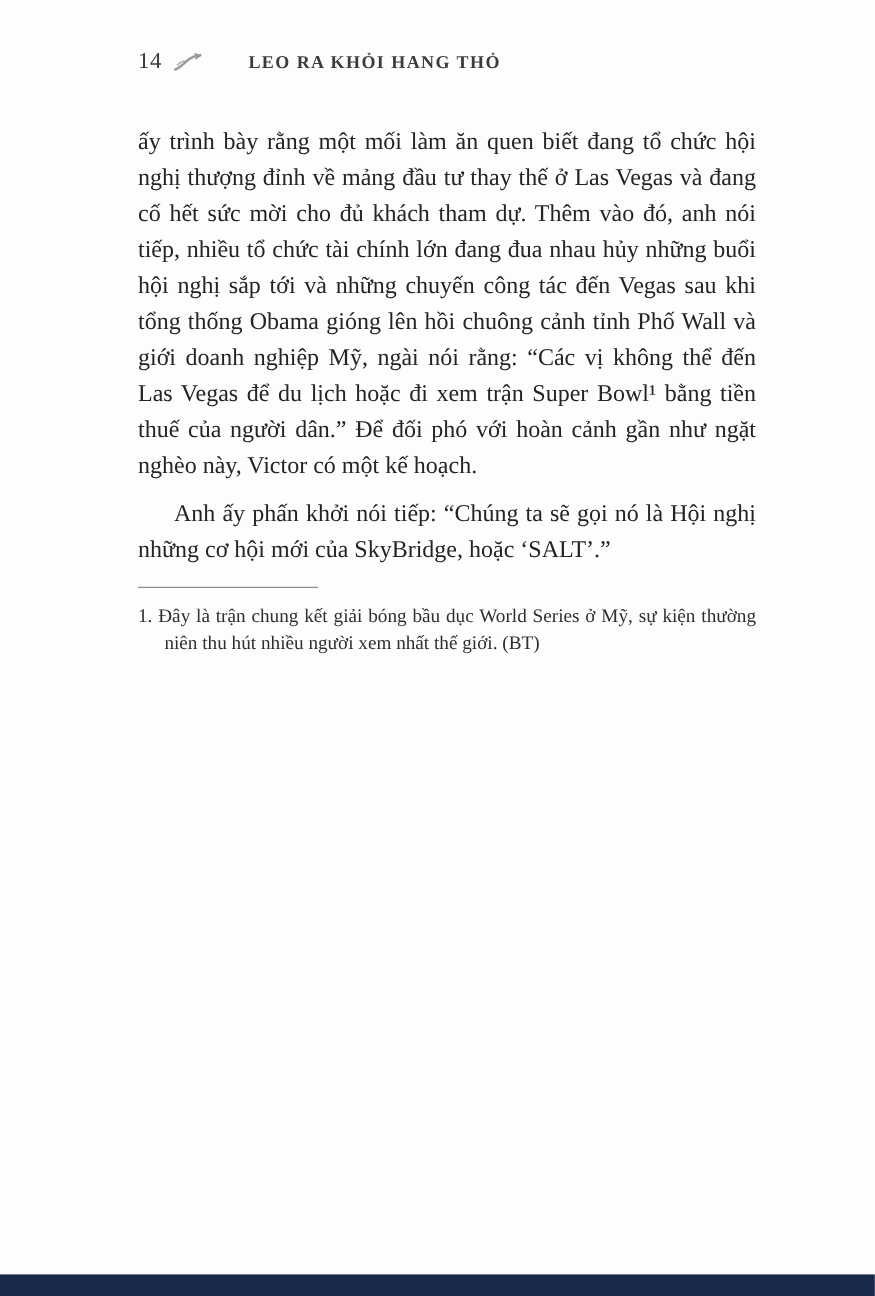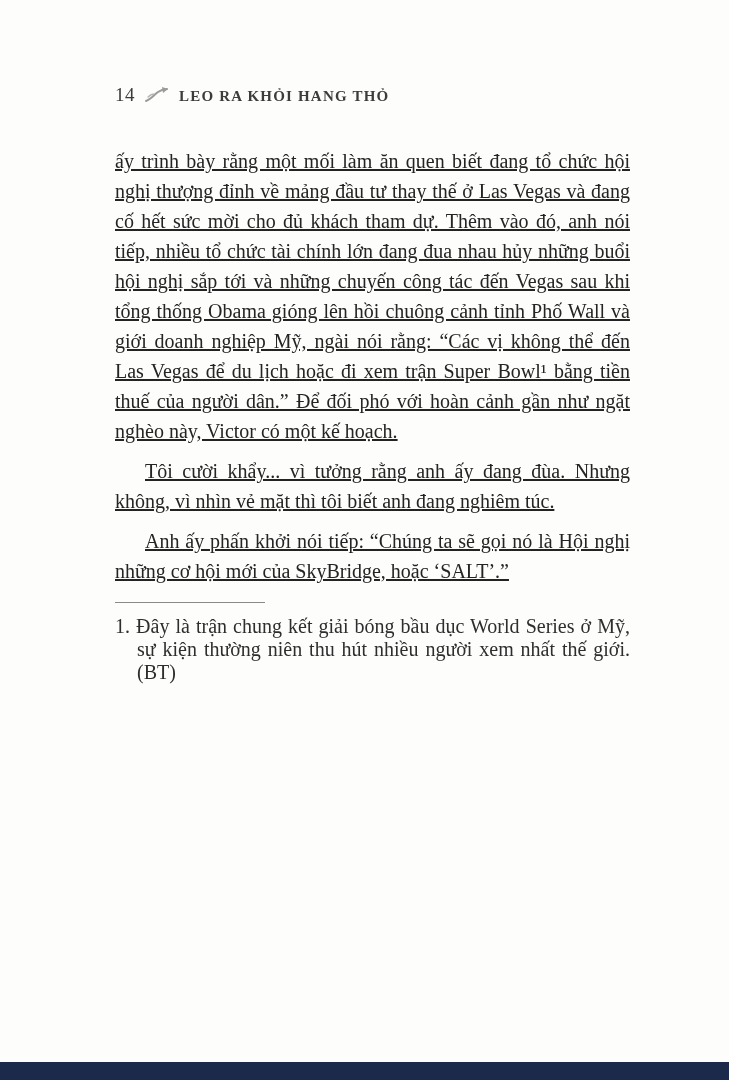--- a/index.html
+++ b/index.html
@@ -7,21 +7,21 @@
   body {
     background: #fdfdfc;
     font-family: "Liberation Serif", "DejaVu Serif", serif;
     color: #232323;
     position: relative;
     overflow: hidden;
   }
   .page {
     position: absolute;
     inset: 0;
-    padding: 84px 99px 0 115px;
+    padding: 41px 99px 0 115px;
   }
   
   .running-header {
     display: flex;
     align-items: center;
     gap: 9px;
     margin-bottom: 40px;
   }
   .page-number {
     font-size: 19px;
@@ -35,42 +35,43 @@
     flex: 0 0 auto;
   }
   .header-title {
     font-family: "Liberation Serif", serif;
     font-size: 15px;
     font-weight: 600;
     letter-spacing: 1.2px;
     color: #3c3c3c;
     text-transform: uppercase;
     padding-top: 2px;
+    margin-left: 28px;
   }
   
-  .body-text { width: 515px; text-decoration: underline; }
+  .body-text { width: 515px; }
   .para {
     font-size: 20px;
     line-height: 30px;
     text-align: justify;
     text-indent: 30px;
     margin-bottom: 10px;
     color: #242424;
   }
   .para.no-indent { text-indent: 0; }
   
   .footnotes { margin-top: 16px; }
   .footnote-rule {
     width: 150px;
     height: 0;
     border-top: 1.2px solid #8a8a8a;
     margin-bottom: 12px;
   }
   .footnote {
-    font-size: 20px;
+    font-size: 16px;
     line-height: 23px;
     color: #2e2e2e;
     text-align: justify;
     width: 515px;
   }
   .footnote.numbered {
     padding-left: 22px;
     text-indent: -22px;
   }
   .footnote.editorial {
@@ -100,21 +101,20 @@
         <path d="M2 16 C7 14, 10 10, 14 7 C17 5, 20 4, 23 4" fill="none" stroke="#9a9a9a" stroke-width="2" stroke-linecap="round"></path>
         <path d="M18 2 L24 4 L19 8" fill="#9a9a9a"></path>
         <path d="M4 12 C6 10, 8 9, 10 9" fill="none" stroke="#b5b5b5" stroke-width="1.4" stroke-linecap="round"></path>
       </svg>
     </span>
     <span class="header-title">LEO RA KHỎI HANG THỎ</span>
   </div>
 
   <div class="body-text">
     <p class="para no-indent">ấy trình bày rằng một mối làm ăn quen biết đang tổ chức hội nghị thượng đỉnh về mảng đầu tư thay thế ở Las Vegas và đang cố hết sức mời cho đủ khách tham dự. Thêm vào đó, anh nói tiếp, nhiều tổ chức tài chính lớn đang đua nhau hủy những buổi hội nghị sắp tới và những chuyến công tác đến Vegas sau khi tổng thống Obama gióng lên hồi chuông cảnh tỉnh Phố Wall và giới doanh nghiệp Mỹ, ngài nói rằng: “Các vị không thể đến Las Vegas để du lịch hoặc đi xem trận Super Bowl¹ bằng tiền thuế của người dân.” Để đối phó với hoàn cảnh gần như ngặt nghèo này, Victor có một kế hoạch.</p>
-    <p class="para">Tôi cười khẩy... vì tưởng rằng anh ấy đang đùa. Nhưng không, vì nhìn vẻ mặt thì tôi biết anh đang nghiêm túc.</p>
     <p class="para">Anh ấy phấn khởi nói tiếp: “Chúng ta sẽ gọi nó là Hội nghị những cơ hội mới của SkyBridge, hoặc ‘SALT’.”</p>
   </div>
 
   <div class="footnotes">
     <div class="footnote-rule"></div>
     <p class="footnote numbered">1. Đây là trận chung kết giải bóng bầu dục World Series ở Mỹ, sự kiện thường niên thu hút nhiều người xem nhất thế giới. (BT)</p>
   </div>
 
 </div>
 

